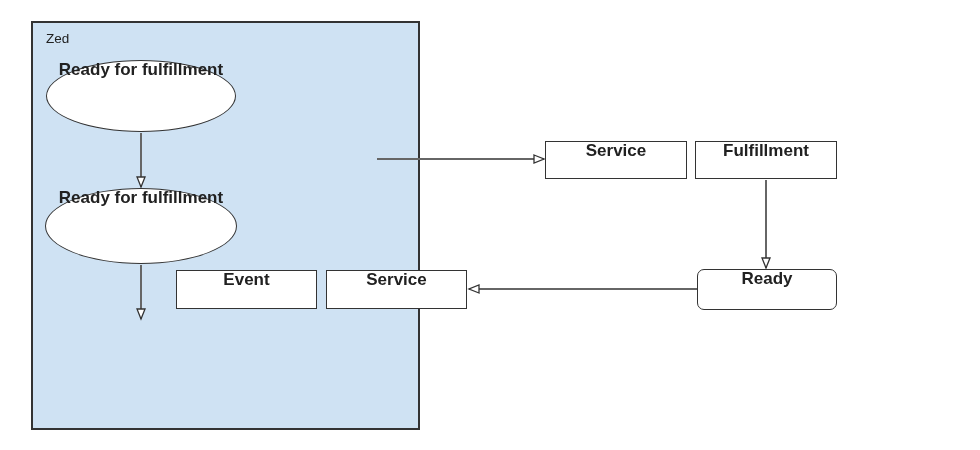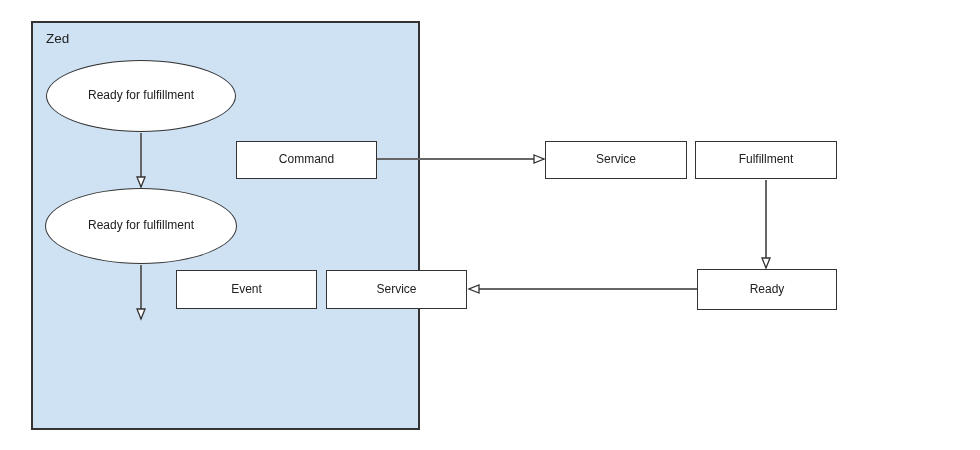--- a/index.html
+++ b/index.html
@@ -25,41 +25,41 @@
     top: 8px;
     font-size: 13.5px;
     color: var(--text, #212121);
   }
   .node {
     position: absolute;
     box-sizing: border-box;
     background: var(--node-fill, #ffffff);
     border: 1.3px solid var(--border, #333333);
     display: flex;
-    align-items: center;
     justify-content: center;
-    font-size: 12px;
+    font-size: 17px;
     color: var(--text, #212121);
     text-align: center;
     line-height: 1.1;
+    font-weight: bold;
   }
   .ellipse { border-radius: 50%; }
 
   
   .n-state1 { left: 46px;  top: 60px;  width: 190px; height: 72px; }
   .n-state2 { left: 45px;  top: 188px; width: 192px; height: 76px; }
   .n-state3 { left: 47px;  top: 320px; width: 190px; height: 72px; }
 
   
   .n-command         { left: 236px; top: 141px; width: 141px; height: 38px; }
   .n-erp-service     { left: 545px; top: 141px; width: 142px; height: 38px; }
   .n-erp-fulfillment { left: 695px; top: 141px; width: 142px; height: 38px; }
   .n-event           { left: 176px; top: 270px; width: 141px; height: 39px; }
   .n-zed-service     { left: 326px; top: 270px; width: 141px; height: 39px; }
-  .n-erp-ready       { left: 697px; top: 269px; width: 140px; height: 41px; }
+  .n-erp-ready       { left: 697px; top: 269px; width: 140px; height: 41px; border-radius: 7px; }
 
   .arrows {
     position: absolute;
     left: 0; top: 0;
     width: 980px; height: 450px;
   }
 </style>
 </head>
 <body>
 
@@ -83,23 +83,20 @@
     <line x1="697" y1="289" x2="469" y2="289" stroke="#666666" stroke-width="2" marker-end="url(#openhead)"></line>
   </svg>
 
   <div class="node ellipse n-state1">
     <span>Ready for fulfillment</span>
   </div>
   <div class="node ellipse n-state2">
     <span>Ready for fulfillment</span>
   </div>
 
-  <div class="node n-command">
-    <span>Command</span>
-  </div>
   <div class="node n-erp-service">
     <span>Service</span>
   </div>
   <div class="node n-event">
     <span>Event</span>
   </div>
   <div class="node n-erp-fulfillment">
     <span>Fulfillment</span>
   </div>
   <div class="node n-zed-service">

